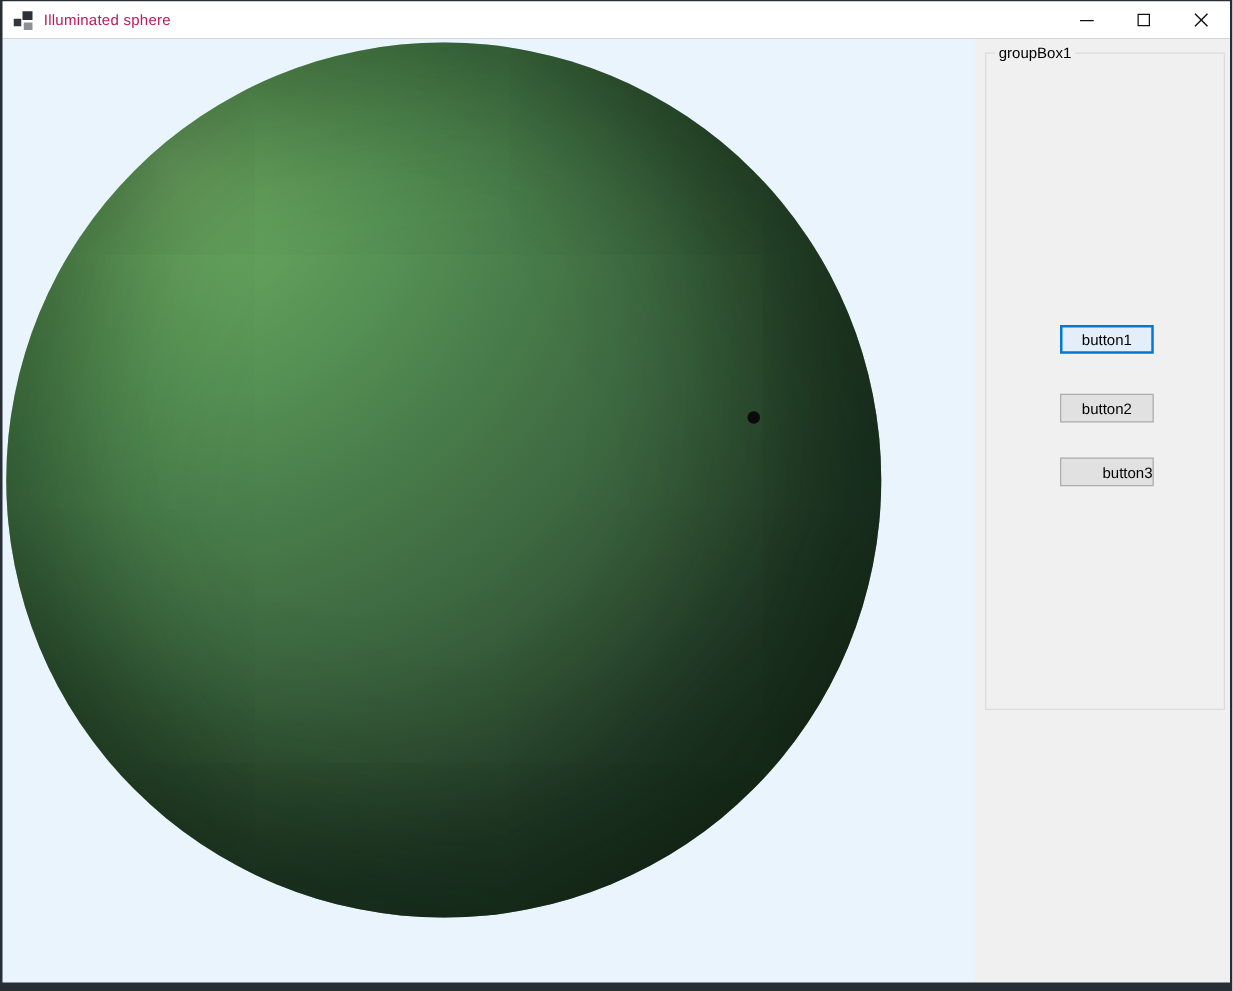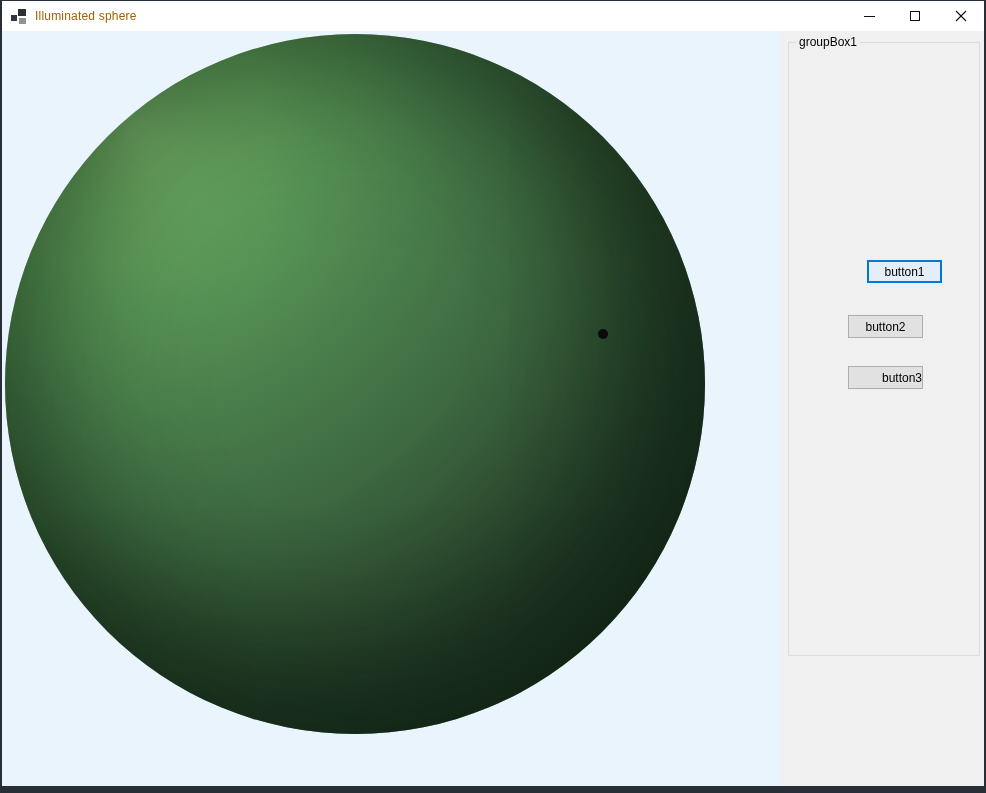--- a/index.html
+++ b/index.html
@@ -16,21 +16,21 @@
   .titlebar {
     position: absolute; left: 2px; top: 1px; right: 2px; height: 30px;
     background: var(--titlebar-bg, #ffffff);
     display: flex; align-items: center;
   }
   .app-icon { position: relative; width: 16px; height: 16px; margin-left: 9px; flex: 0 0 auto; }
   .app-icon .sq1 { position: absolute; left: 0;  top: 7px;  width: 6px; height: 6px; background: #33373d; }
   .app-icon .sq2 { position: absolute; left: 7px; top: 1px;  width: 8px; height: 7px; background: #2c3036; }
   .app-icon .sq3 { position: absolute; left: 8px; top: 10px; width: 7px; height: 6px; background: #8d9298; }
   .title-text {
-    margin-left: 8px; font-size: 12px; color: #a16207; letter-spacing: 0.2px;
+    margin-left: 8px; font-size: 12px; color: #be185d; letter-spacing: 0.2px;
     white-space: nowrap;
   }
   .win-controls { margin-left: auto; display: flex; height: 100%; }
   .win-btn {
     width: 46px; height: 100%;
     display: flex; align-items: center; justify-content: center;
     background: transparent; border: none; cursor: default;
   }
   .glyph-min { width: 11px; height: 0; border-top: 1px solid #111; }
   .glyph-max { width: 10px; height: 10px; border: 1px solid #111; background: transparent; }
@@ -56,21 +56,21 @@
     border-radius: 50%;
     background: var(--dot-color, #0b0b0b);
   }
 
   
   .side-panel {
     position: absolute; left: 780px; top: 31px; width: 204px; height: 755px;
     background: var(--panel-bg, #f0f0f0);
   }
   .groupbox {
-    position: absolute; left: 8px; top: 11px; width: 192px; height: 614px;
+    position: absolute; left: 8px; top: 11px; width: 192px; height: 526px;
     border: 1px solid var(--groupbox-border, #dcdcdc);
   }
   .groupbox-label {
     position: absolute; top: -8px; left: 7px;
     background: var(--panel-bg, #f0f0f0);
     padding: 0 3px;
     font-size: 12px; color: #000;
   }
   .wf-button {
     position: absolute; left: 59px; width: 75px; height: 23px;
@@ -78,21 +78,20 @@
     border: 1px solid var(--button-border, #adadad);
     font-family: "Liberation Sans", "DejaVu Sans", sans-serif;
     font-size: 12px; color: #000;
     text-align: center; line-height: 20px;
     cursor: default;
   }
   .wf-button.focused {
     border: 2px solid var(--accent, #0078d7);
     background: var(--focused-button-bg, #e4eef8);
     line-height: 18px;
-    margin-left: 19px;
   }
   #button1 { top: 217px; }
   #button2 { top: 272px; }
   #button3 { top: 323px; text-align: right; }
 </style>
 </head>
 <body>
 
 <div class="window">
 

